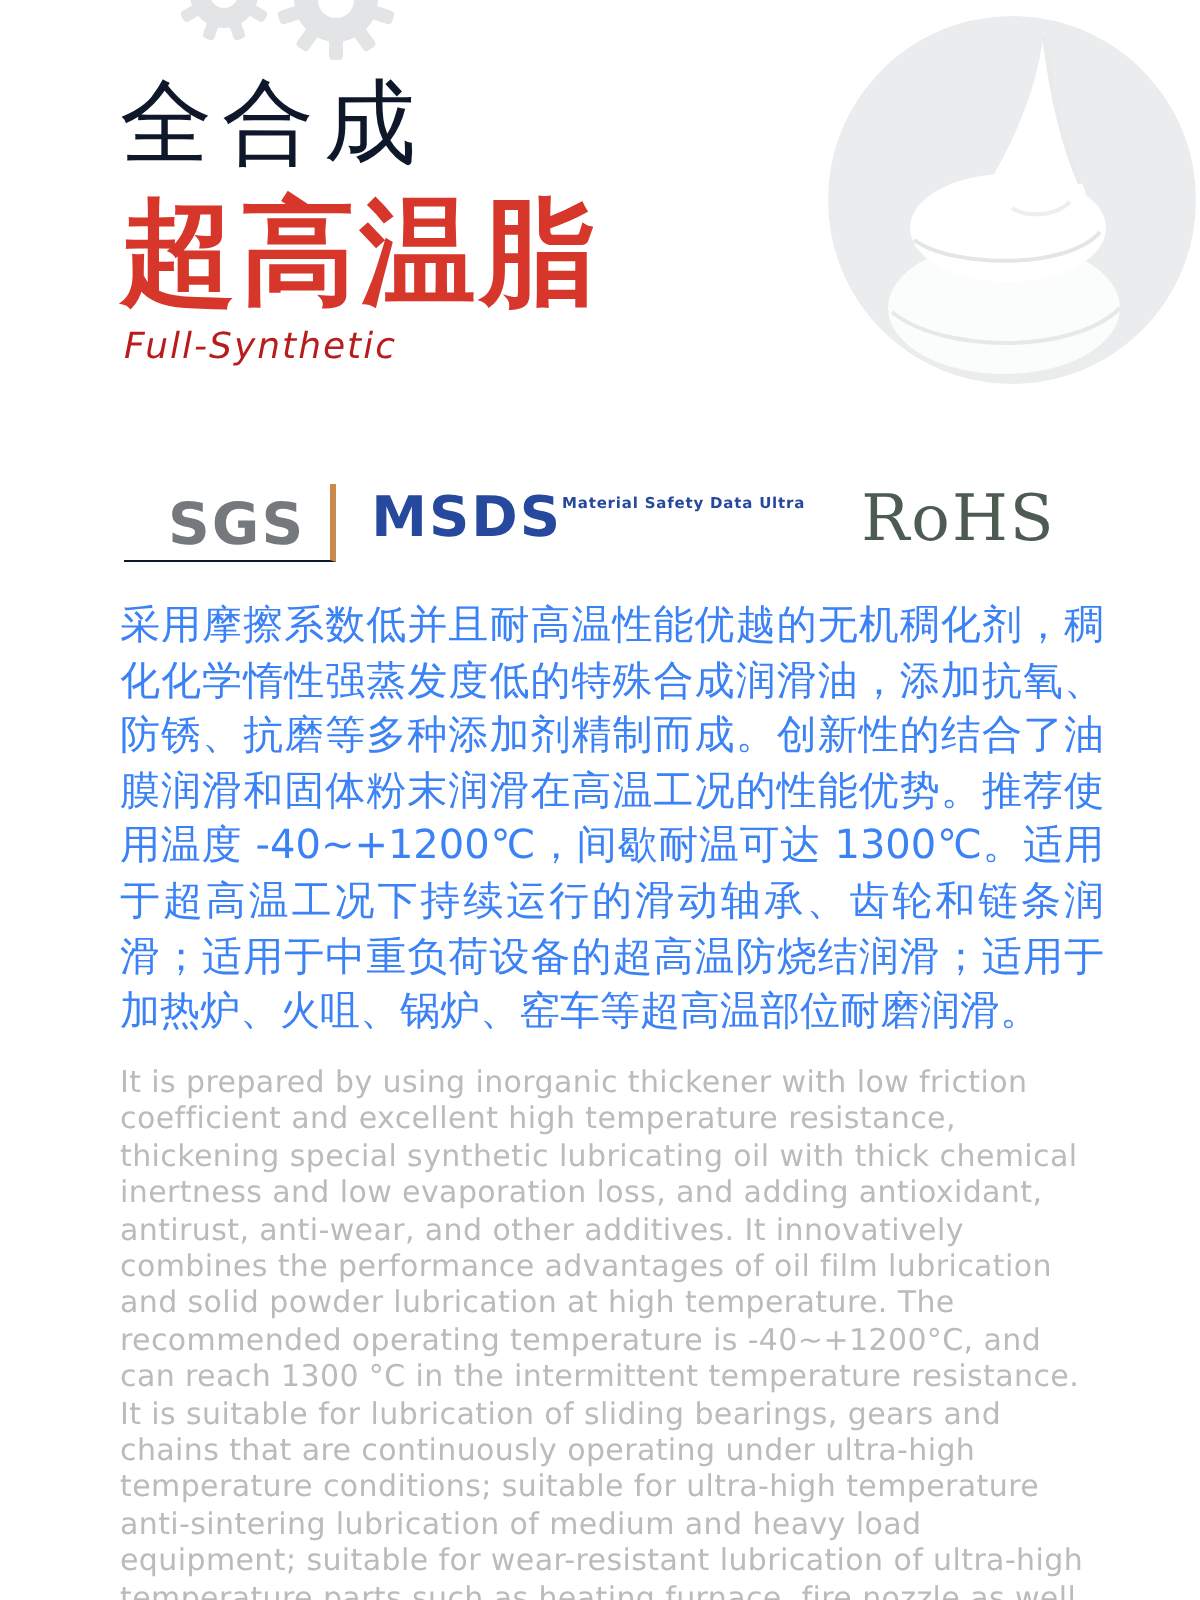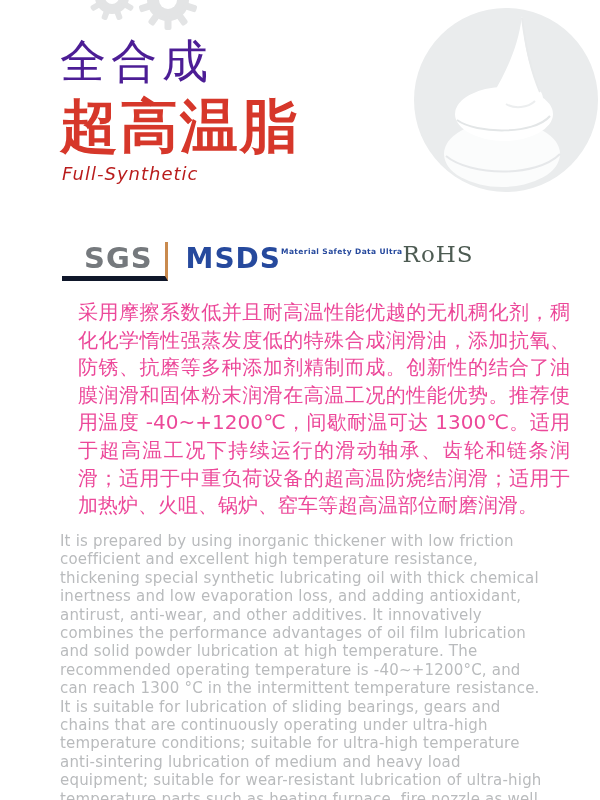--- a/index.html
+++ b/index.html
@@ -21,70 +21,69 @@
     width: 184px; height: 184px;
     border-radius: 50%;
     background: #eaeced;
     overflow: hidden;
   }
   .hero svg { position: absolute; inset: 0; }
 
   .title-cn-1 {
     position: absolute; left: 60px; top: 34px;
     font-size: 46px; font-weight: 500; letter-spacing: 5px;
-    color: #4c1d95; line-height: 1.2;
+    color: #0f172a; line-height: 1.2;
   }
   .title-cn-2 {
     position: absolute; left: 60px; top: 92px;
     font-size: 58px; font-weight: 700; letter-spacing: 2px;
     color: #d6372a; line-height: 1.2;
   }
   .subtitle {
     position: absolute; left: 62px; top: 158px;
     font-size: 18px; font-style: italic; letter-spacing: 1px;
     color: #b91c1c; line-height: 31px;
   }
 
   .certs {
     position: absolute; left: 62px; top: 242px;
     display: flex; flex-direction: row; align-items: flex-start;
   }
   .sgs {
     border-right: 3px solid #c98a4e;
-    border-bottom: 5px solid #0f172a;
+    border-bottom: 1px solid #0f172a;
     padding: 0 12px 3px 22px;
     height: 39px;
     display: flex; align-items: flex-end;
   }
   .sgs .sgs-text {
     font-size: 29px; font-weight: 800; color: #75797d;
     letter-spacing: 1px; line-height: 1;
   }
   .msds { margin-left: 18px; display: flex; flex-direction: row; align-items: flex-start; padding-top: 3px; }
   .msds-main {
     font-size: 28px; font-weight: 800; color: #26499d;
     letter-spacing: 1px; line-height: 1;
   }
   .msds-sub {
     font-size: 7.5px; font-weight: 600; color: #26499d;
     letter-spacing: 0.4px; margin-top: 2px;
   }
   .rohs {
-    padding-top: 1px;
+    margin-left: 28px; padding-top: 1px;
     font-family: "DejaVu Serif", "Liberation Serif", serif;
-    font-size: 23px; color: #4d5b52; letter-spacing: 1px; line-height: 1;
+    font-size: 32px; color: #4d5b52; letter-spacing: 1px; line-height: 1;
   }
 
   .desc-cn {
     position: absolute; left: 60px; top: 299px;
     width: 492px;
     font-size: 20px; line-height: 27.6px;
-    color: #ec4899;
+    color: #3b82f6;
     text-align: justify;
-    margin-left: 18px;
   }
   .desc-en {
     position: absolute; left: 60px; top: 532px;
     width: 492px;
     font-size: 15px; line-height: 18.4px; letter-spacing: 0.2px;
     color: #b9bbbd;
     text-align: left;
   }
 </style>
 </head>

